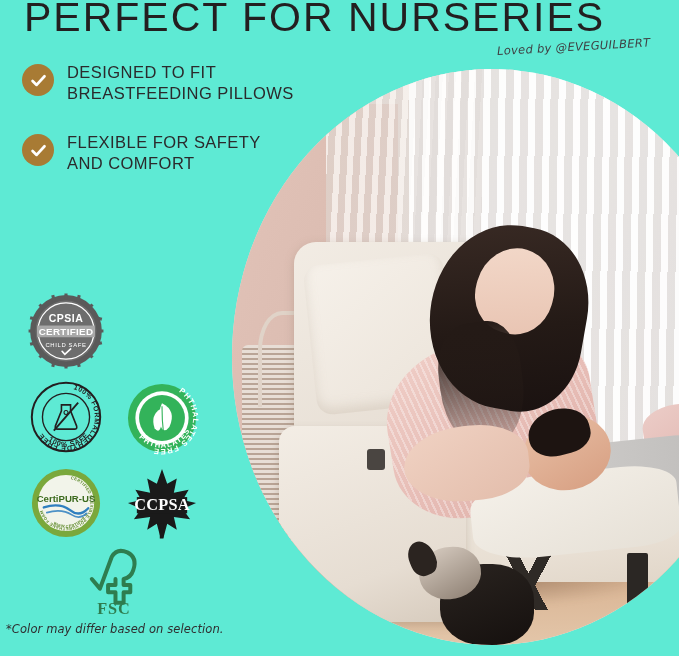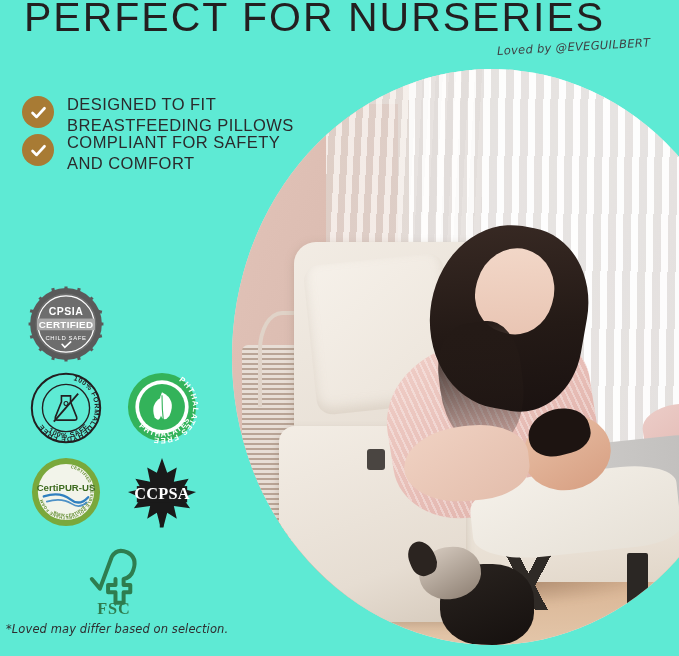--- a/index.html
+++ b/index.html
@@ -135,21 +135,21 @@
     background:var(--accent,#a87b34);margin-top:2px;
   }
   .check-circle svg{display:block;}
   .check-text{
     font-size:16.5px;line-height:1.28;color:#2b2a2c;letter-spacing:.45px;
     white-space:pre-line;
   }
 
   
   .badges{position:absolute;left:18px;top:285px;width:192px;}
-  .badge-row{display:flex;align-items:flex-start;height:85px;}
+  .badge-row{display:flex;align-items:flex-end;height:85px;}
   .badge-cell{width:96px;display:flex;align-items:center;justify-content:center;}
   .fsc-row{display:flex;justify-content:center;width:192px;height:78px;}
 
   
   .disclaimer{
     position:absolute;left:6px;top:622px;
     font-size:11.5px;font-style:italic;color:#2f2e30;letter-spacing:.1px;
     font-family:"DejaVu Sans",sans-serif;
   }
 </style>
@@ -191,37 +191,37 @@
       <div class="blanket"></div>
       <div class="baby"></div>
       <div class="baby-hair"></div>
       <div class="arm"></div>
       <div class="dog-body"></div>
       <div class="dog-head"></div>
       <div class="dog-ear"></div>
     </div>
   </div>
 
-  <div class="check-row" style="left:22px;top:94px;width:300px;">
+  <div class="check-row" style="left:22px;top:62px;width:300px;">
     <div class="check-circle" style="--accent: #a87b34;">
       <svg width="19" height="19" viewBox="0 0 24 24">
           <path d="M4.5 12.6 L9.6 17.6 L19.6 6.6" fill="none" stroke="#ffffff" stroke-width="3.4" stroke-linecap="round" stroke-linejoin="round"></path>
         </svg>
     </div>
     <div class="check-text">DESIGNED TO FIT
 BREASTFEEDING PILLOWS</div>
   </div>
 
   <div class="check-row" style="left:22px;top:132px;width:300px;">
     <div class="check-circle" style="--accent: #a87b34;">
       <svg width="19" height="19" viewBox="0 0 24 24">
           <path d="M4.5 12.6 L9.6 17.6 L19.6 6.6" fill="none" stroke="#ffffff" stroke-width="3.4" stroke-linecap="round" stroke-linejoin="round"></path>
         </svg>
     </div>
-    <div class="check-text">COMPLIANT FOR SAFETY
+    <div class="check-text">FLEXIBLE FOR SAFETY
 AND COMFORT</div>
   </div>
 
 
   <div class="badges">
 
     <div class="badge-row">
       <div class="badge-cell">
         <svg width="78" height="78" viewBox="0 0 100 100">
           <g>
@@ -320,15 +320,15 @@
       <div class="badge-cell">
         <svg width="74" height="74" viewBox="0 0 100 100">
           <path d="M20 50 L31 63 L47 20 Q54 8 68 14 Q82 21 76 38 Q73 48 63 50 L63 58 L72 58 L72 68 L63 68 L63 82 L52 82 L52 68 L42 68 L42 58 L52 58 L52 50" fill="none" stroke="#2e7d4f" stroke-width="5.4" stroke-linejoin="round" stroke-linecap="round"></path>
           <text x="50" y="97" text-anchor="middle" fill="#2e7d4f" font-family="Liberation Serif, serif" font-size="22" font-weight="bold" letter-spacing="1.2">FSC</text>
         </svg>
       </div>
     </div>
 
   </div>
 
-  <div class="disclaimer">*Loved may differ based on selection.</div>
+  <div class="disclaimer">*Color may differ based on selection.</div>
 
 </div>
 
 </body></html>

